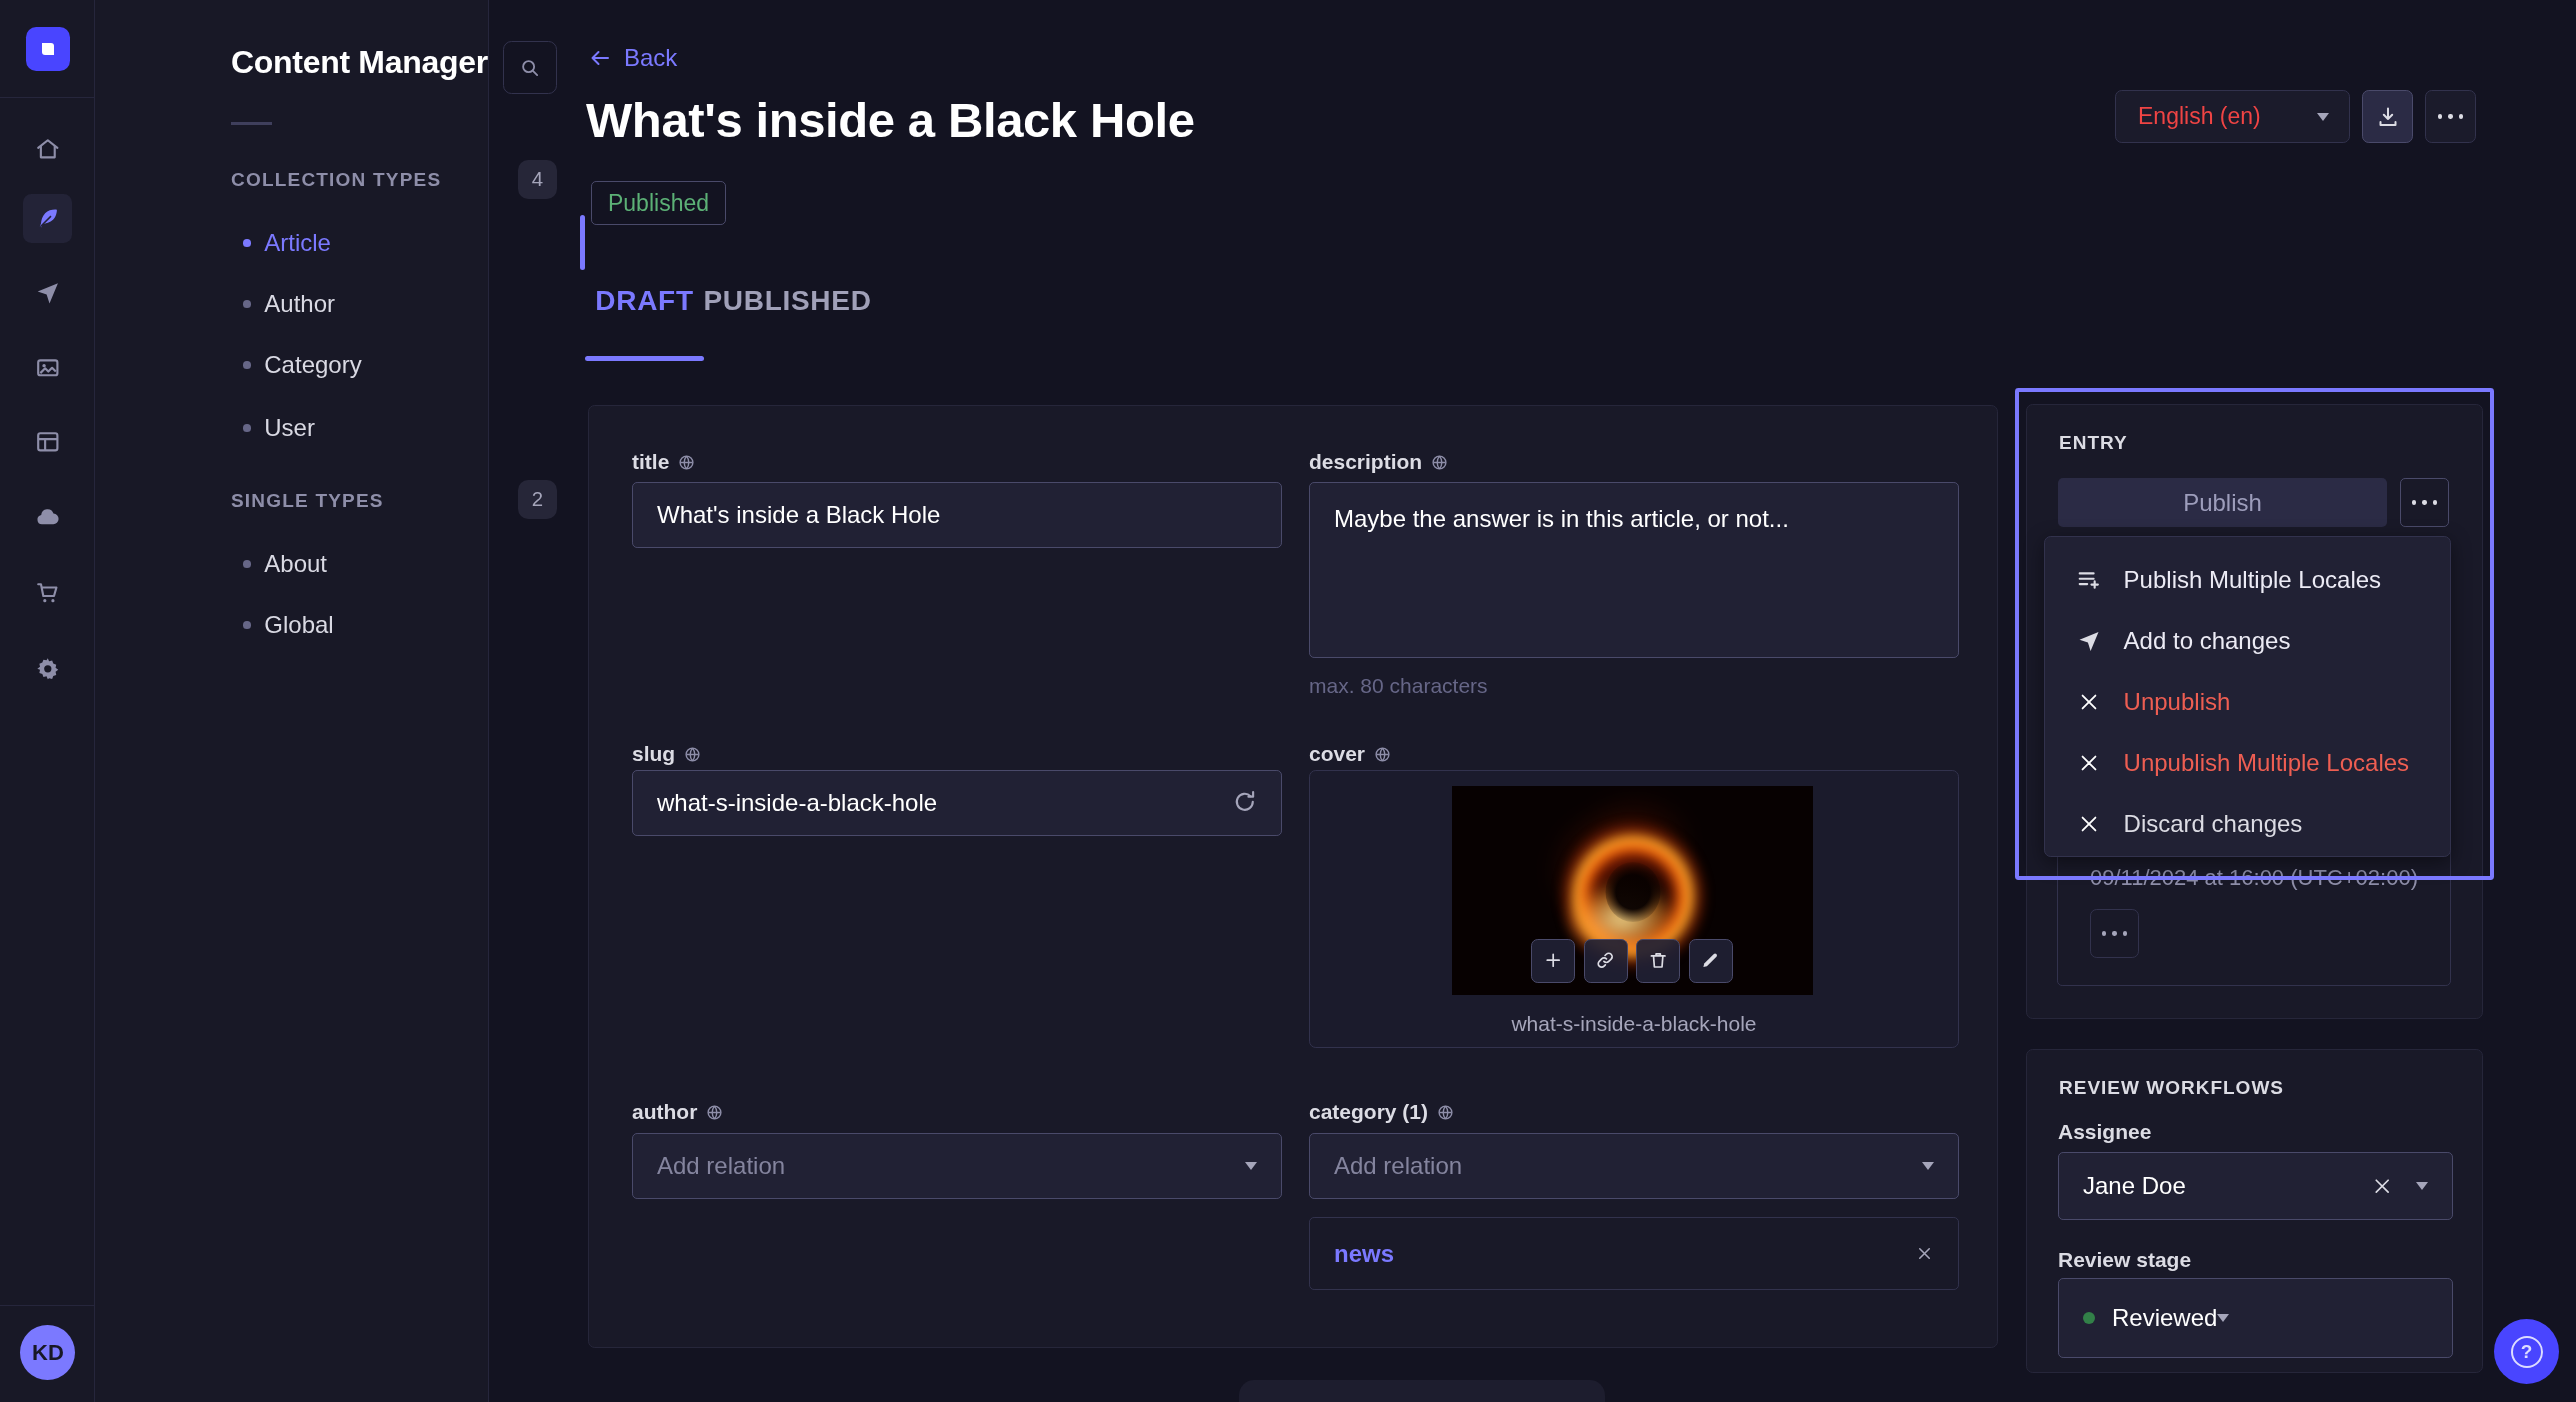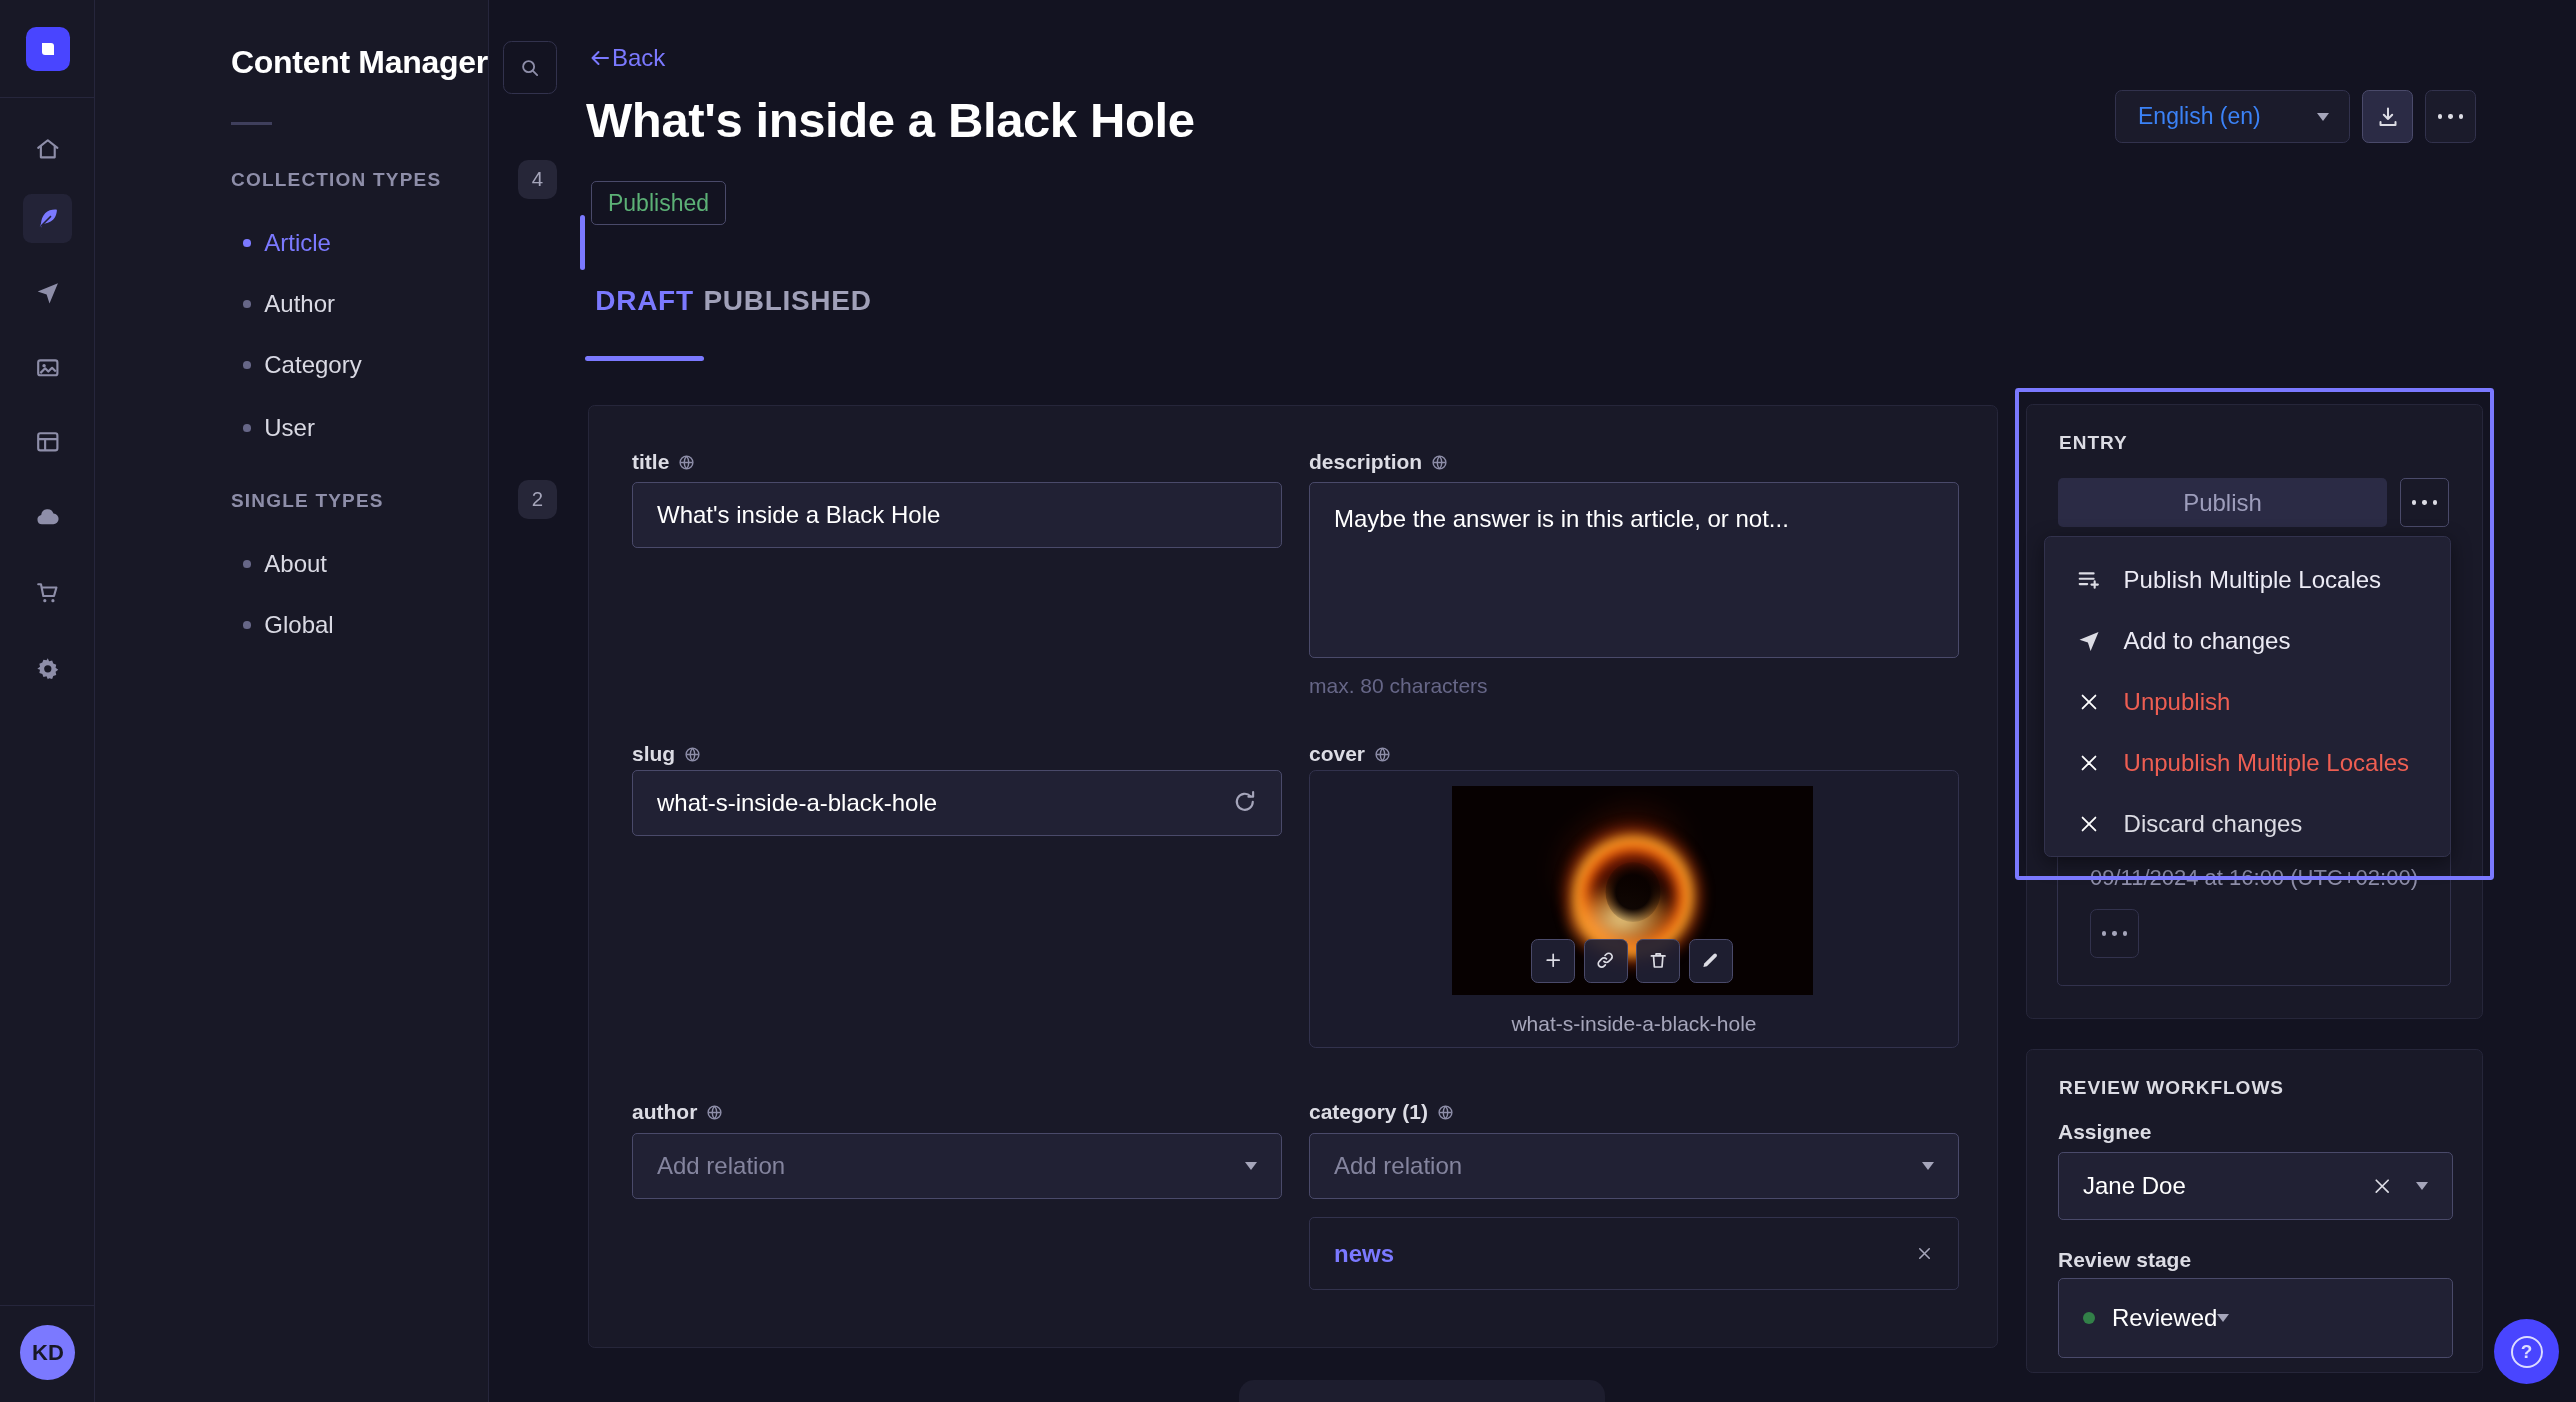--- a/index.html
+++ b/index.html
@@ -22,30 +22,30 @@
   .subbar-dash { left:136px; top:122px; width:41px; height:2.6px; background:#3f3f5c; }
   .sec-label { left:136px; font-size:19px; font-weight:bold; color:#8e8ea9; letter-spacing:1.2px; }
   .sec-badge { left:423px; width:39px; height:39px; border-radius:10.2px; background:#262638; color:#a5a5ba; font-size:20.4px; display:flex; align-items:center; justify-content:center; }
   .side-item { left:136px; width:324px; height:48px; display:flex; align-items:center; gap:13.6px; font-size:24px; color:#d9d9e3; }
   .side-item .dot { width:7.7px; height:7.7px; border-radius:50%; background:#666687; flex:none; margin-left:12px; }
   .side-item.active { color:#7b79ff; }
   .side-item.active .dot { background:#7b79ff; }
   .active-ind { left:485px; width:5.1px; height:55px; border-radius:2.6px; background:#7b79ff; }
 
   
-  .back-row { left:588px; top:44px; display:flex; align-items:center; gap:0; color:#7b79ff; font-size:24px; }
+  .back-row { left:588px; top:44px; display:flex; align-items:center; gap:12px; color:#7b79ff; font-size:24px; }
   .h1 { left:586px; top:92px; font-size:49px; font-weight:bold; color:#ffffff; letter-spacing:-0.4px; }
   .status-badge { left:591px; top:181px; width:135px; height:44px; border:0.9px solid #4a4a6a; border-radius:5.1px; color:#5cb176; font-size:23px; display:flex; align-items:center; justify-content:center; }
   .tab { top:282px; height:37px; display:flex; align-items:center; justify-content:center; font-size:28px; font-weight:bold; letter-spacing:0.7px; }
   .tab.draft { left:585px; width:119px; color:#7b79ff; }
   .tab.published { left:704px; width:167px; color:#a0a0b8; }
   .tab-underline { left:585px; top:356px; width:119px; height:5.1px; border-radius:2.6px; background:#7b79ff; }
 
   .topbar { left:2115px; top:90px; height:53px; display:flex; gap:12px; }
-  .locale-select { width:235px; height:53px; background:#1b1b2b; border:0.9px solid #32324d; border-radius:6.8px; display:flex; align-items:center; padding:0 20.4px 0 22px; color:#3b82f6; font-size:23px; }
+  .locale-select { width:235px; height:53px; background:#1b1b2b; border:0.9px solid #32324d; border-radius:6.8px; display:flex; align-items:center; padding:0 20.4px 0 22px; color:#ef4444; font-size:23px; }
   .icon-btn { width:51px; height:53px; border-radius:6.8px; display:flex; align-items:center; justify-content:center; color:#dcdce4; }
   .icon-btn.filled { background:#2b2b45; border:0.9px solid #4a4a6a; }
   .icon-btn.ghost { background:#1b1b2b; border:0.9px solid #32324d; }
 
   
   .card { left:588px; top:405px; width:1410px; height:943px; background:#191928; border:0.9px solid #26263a; border-radius:6.8px; }
   .f-label { display:flex; align-items:center; gap:8.5px; font-size:21px; font-weight:bold; color:#dcdce4; }
   .f-label .globe { color:#8e8ea9; display:flex; }
   .t-input { background:#212134; border:0.9px solid #4a4a6a; border-radius:5.1px; color:#ffffff; font-size:24px; font-family:"Liberation Sans", sans-serif; padding:0 60px 0 24px; width:650px; height:66px; outline:none; }
   textarea.t-input { padding:19px 24px; resize:none; line-height:1.4; }

